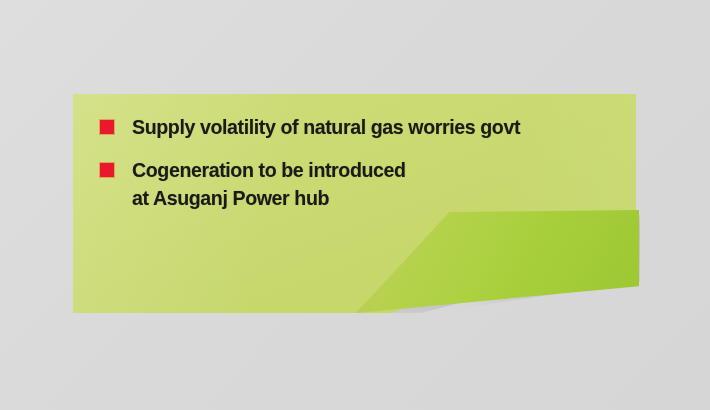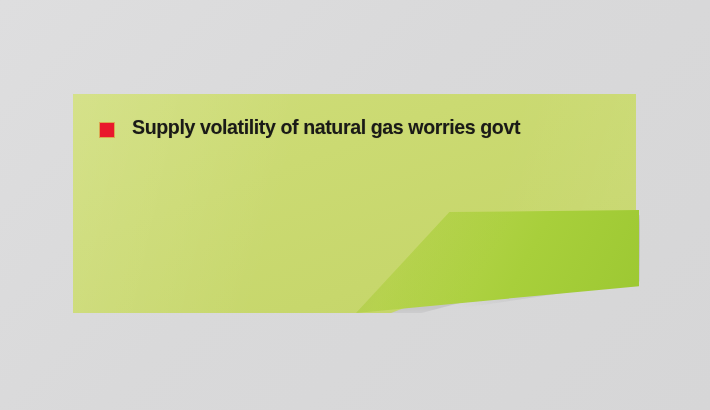--- a/index.html
+++ b/index.html
@@ -111,21 +111,21 @@
   
   #list {
     position: absolute;
     left: 27px;
     top: 19px;
     width: 520px;
   }
 
   .bullet-row {
     display: flex;
-    align-items: center;
+    align-items: flex-start;
     margin-bottom: 15px;
   }
   .bullet-row:last-child { margin-bottom: 0; }
 
   .bullet-marker {
     flex: 0 0 auto;
     width: 14px;
     height: 14px;
     margin-top: 7px;
     margin-right: 18px;
@@ -163,16 +163,21 @@
     <div id="curl-crease"></div>
 
     <div id="list">
 
       <div class="bullet-row">
         <span class="bullet-marker"></span>
         <span class="bullet-text">Supply volatility of natural gas worries govt</span>
       </div>
 
 
+      <div class="bullet-row">
+        <span class="bullet-marker"></span>
+        <span class="bullet-text">Cogeneration to be introduced
+at Asuganj Power hub</span>
+      </div>
 
     </div>
   </div>
 </div>
 
 </body></html>

